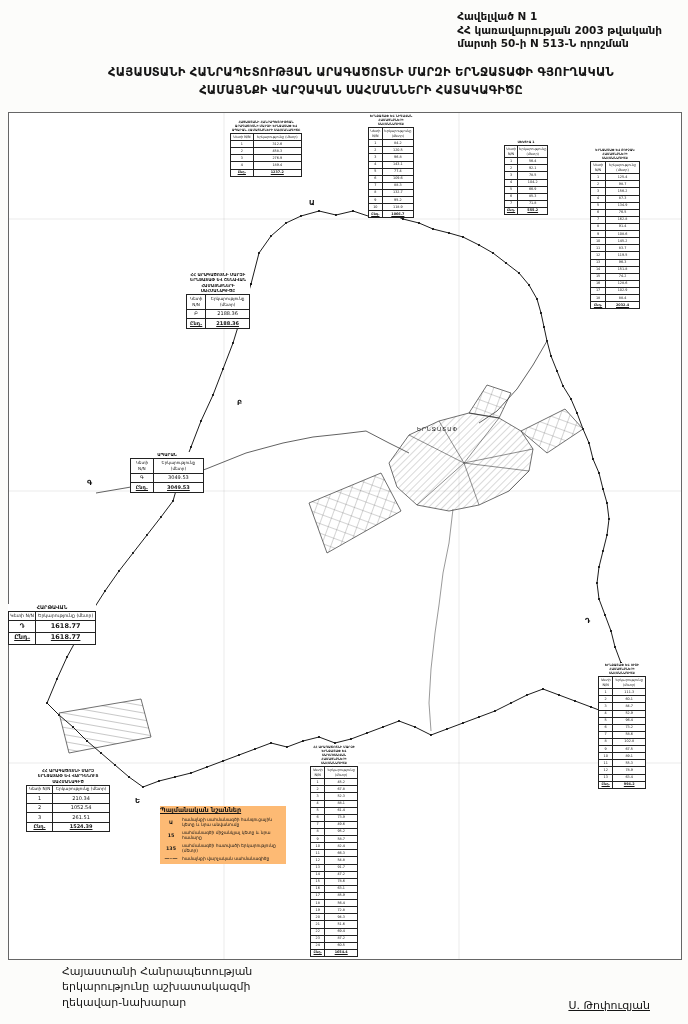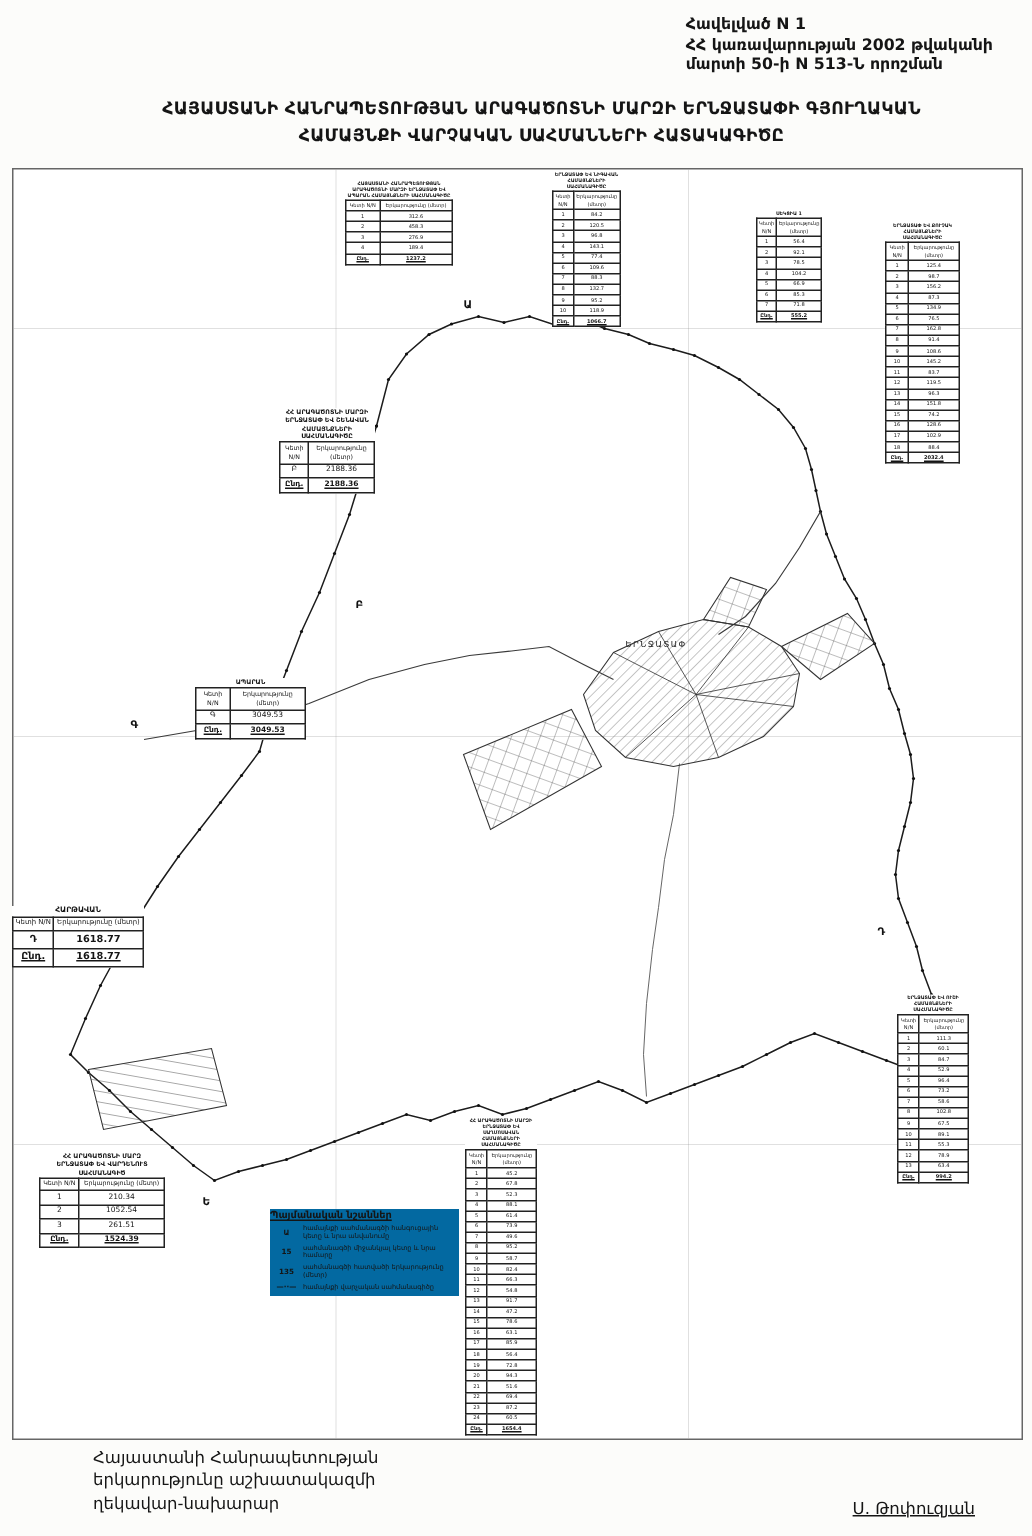--- a/index.html
+++ b/index.html
@@ -24,21 +24,21 @@
     font-size:3.4px;line-height:1.5;padding:.5px 1px;font-weight:normal;}
   .dtable tr.total td{font-weight:bold;text-decoration:underline;}
   .dtable.mid .cap{font-size:4.2px;}
   .dtable.mid th{font-size:4.2px;}
   .dtable.mid td{font-size:5px;}
   .dtable.big .cap{font-size:5px;}
   .dtable.big th{font-size:4.6px;}
   .dtable.big td{font-size:6.5px;font-weight:bold;}
 
   
-  .legend{position:absolute;left:180px;top:806px;width:126px;z-index:6;background:#0369a1;}
+  .legend{position:absolute;left:160px;top:806px;width:126px;z-index:6;background:#fdba74;}
   .lg-title{font-size:6.5px;font-weight:bold;text-decoration:underline;margin-bottom:3px;}
   .lg-row{display:flex;align-items:center;margin-bottom:2.5px;}
   .lg-sym{flex:none;width:22px;text-align:center;font-size:4.8px;font-weight:bold;}
   .lg-lab{font-size:4.4px;line-height:1.2;}
 
   .footer-left{position:absolute;left:62px;top:964px;font-size:11px;line-height:1.4;}
   .footer-right{position:absolute;right:38px;top:999px;font-size:11px;text-decoration:underline;}
 
   
   .boundary{fill:none;stroke:#1c1c1c;stroke-width:1;}
@@ -48,21 +48,21 @@
   .parcel{stroke:#333;stroke-width:.7;}
   .street{stroke:#333;stroke-width:.55;}
   .pt-label{font-family:"DejaVu Sans",sans-serif;font-size:7px;font-weight:bold;fill:#111;}
   .village-label{font-family:"DejaVu Sans",sans-serif;font-size:5.5px;letter-spacing:1px;fill:#222;}
 </style>
 </head>
 <body>
 
 <div class="hdr-right">
   <div>Հավելված N 1</div>
-  <div>ՀՀ կառավարության 2002 թվականի</div>
+  <div>ՀՀ կառավարության 2003 թվականի</div>
   <div>մարտի 50-ի N 513-Ն որոշման</div>
 </div>
 
 <div class="page-title">
   <div>ՀԱՅԱՍՏԱՆԻ ՀԱՆՐԱՊԵՏՈՒԹՅԱՆ ԱՐԱԳԱԾՈՏՆԻ ՄԱՐԶԻ ԵՐՆՋԱՏԱՓԻ ԳՅՈՒՂԱԿԱՆ</div>
   <div>ՀԱՄԱՅՆՔԻ ՎԱՐՉԱԿԱՆ ՍԱՀՄԱՆՆԵՐԻ ՀԱՏԱԿԱԳԻԾԸ</div>
 </div>
 
 <div class="map-frame">
   <svg width="672" height="846" viewBox="0 0 672 846">

